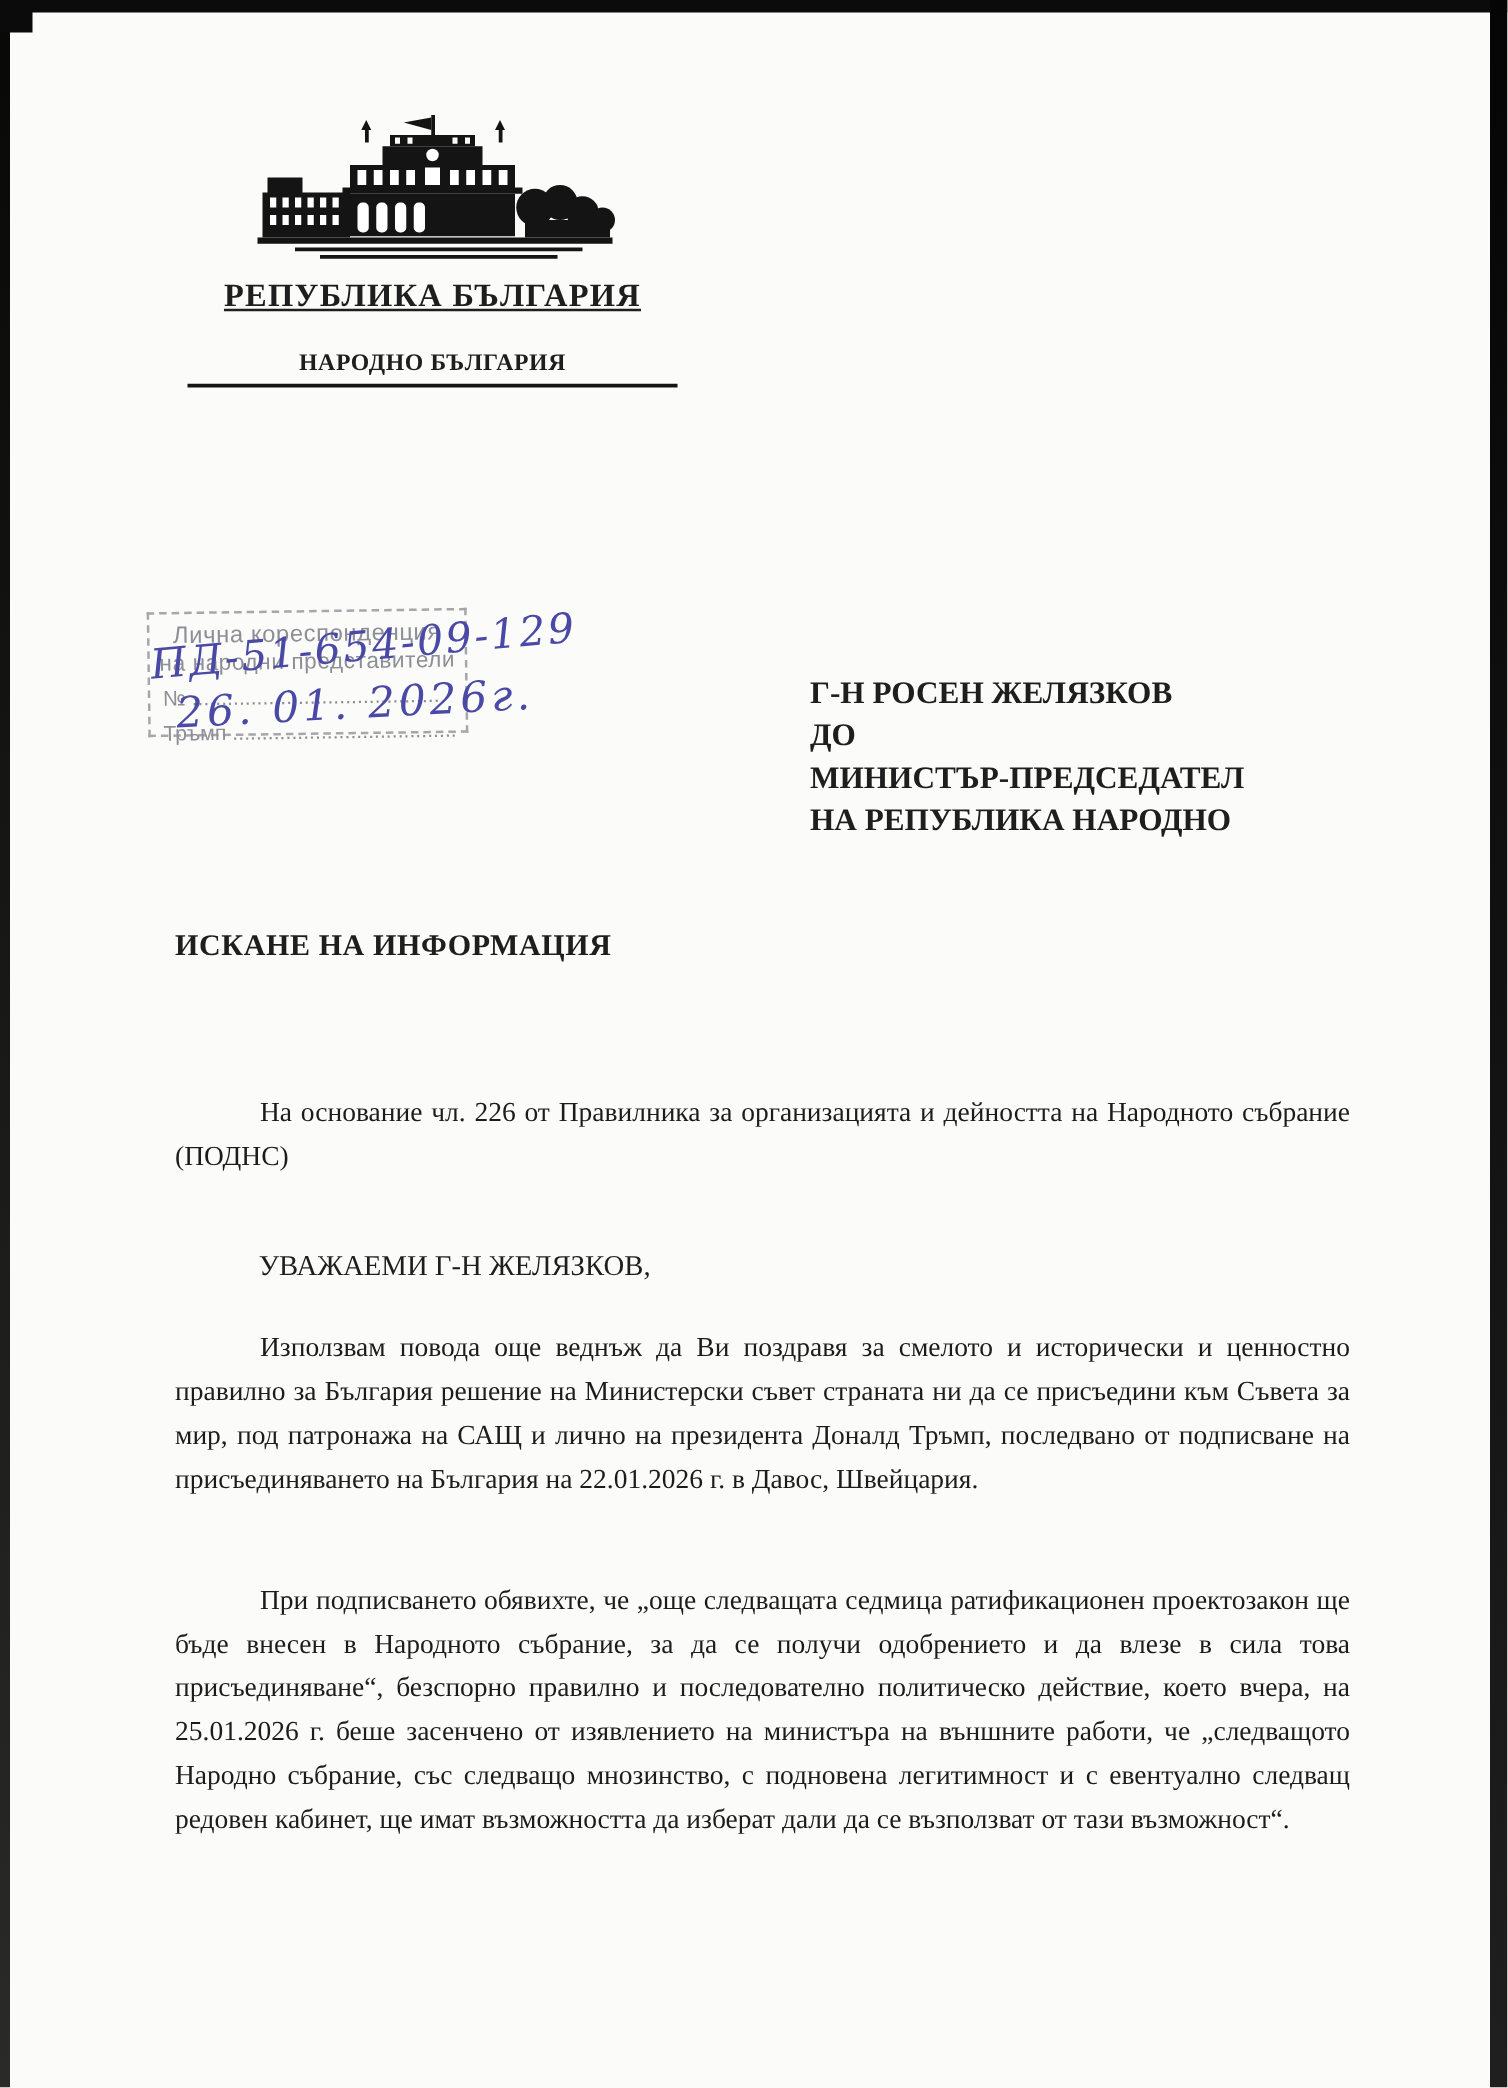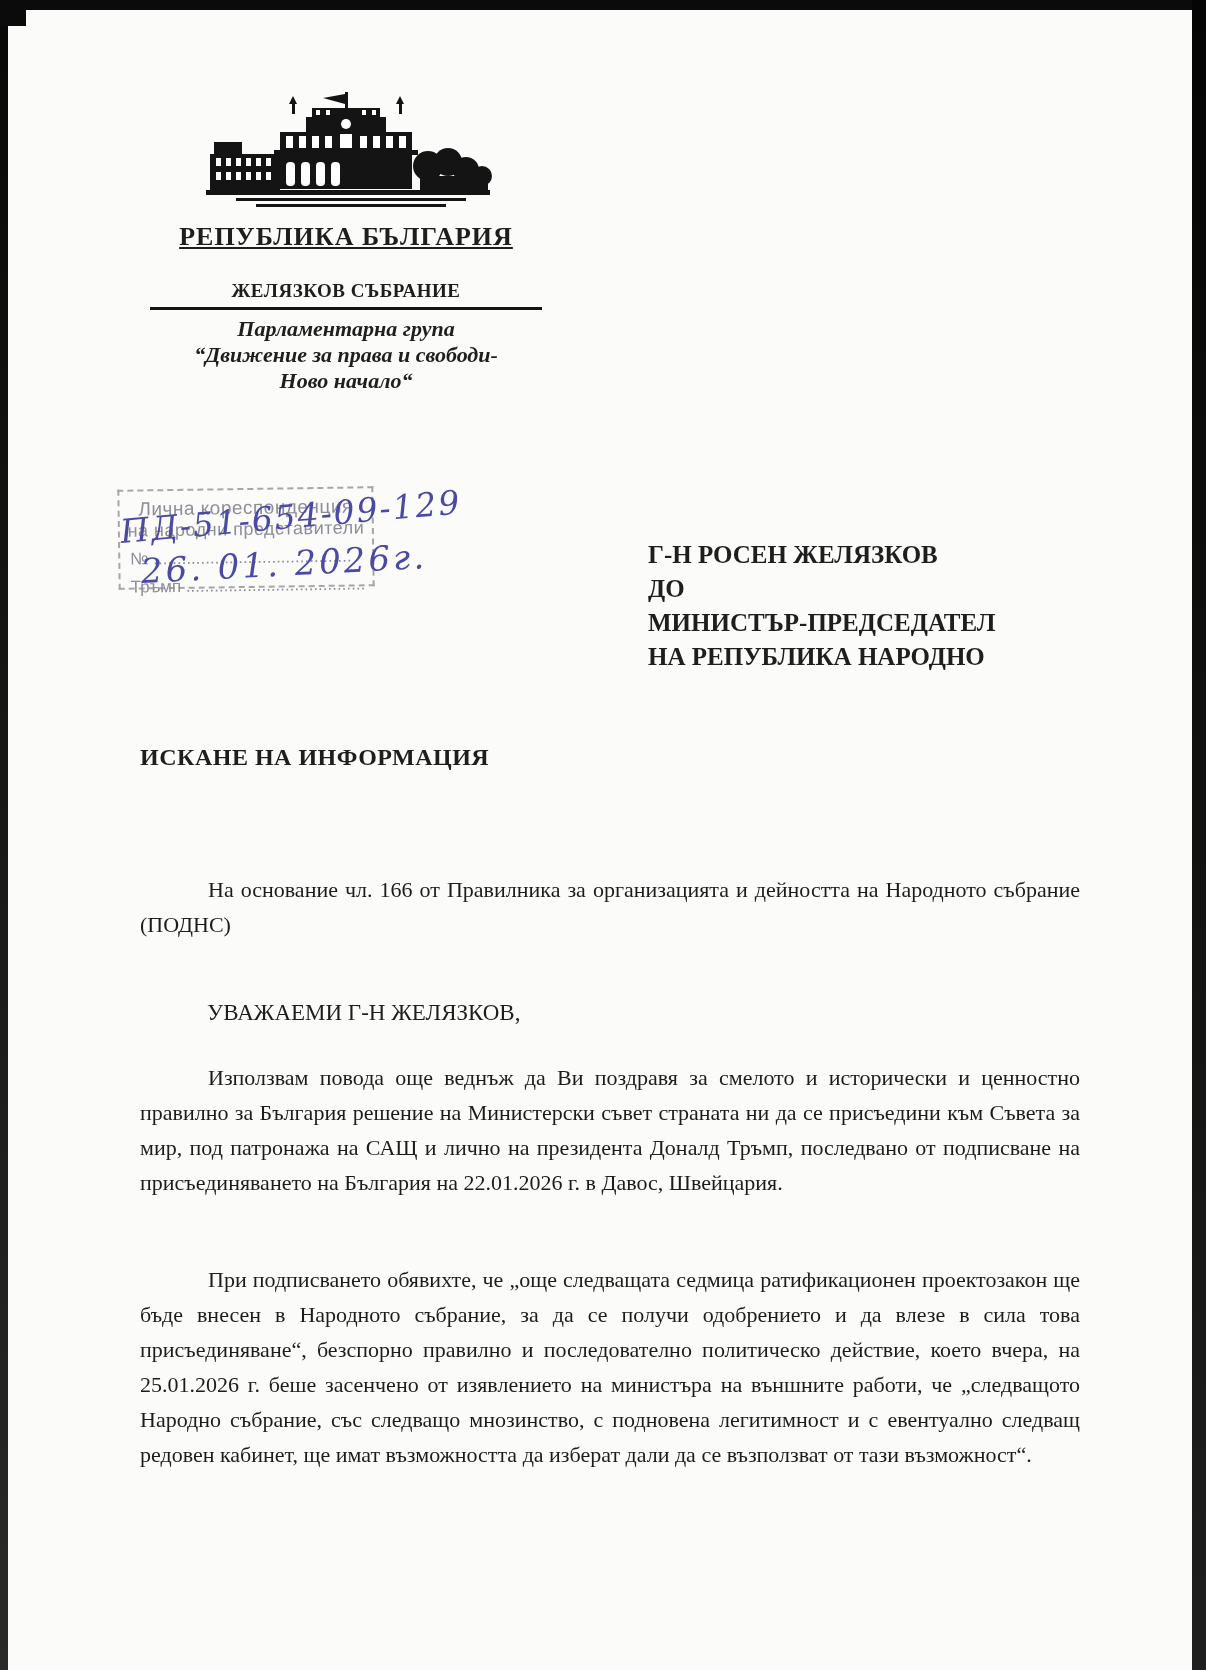--- a/index.html
+++ b/index.html
@@ -133,27 +133,22 @@
         <rect x="70" y="66" width="5" height="8"></rect>
       <rect x="20" y="80" width="5" height="8"></rect>
         <rect x="30" y="80" width="5" height="8"></rect>
       <rect x="40" y="80" width="5" height="8"></rect>
         <rect x="50" y="80" width="5" height="8"></rect>
       <rect x="60" y="80" width="5" height="8"></rect>
         <rect x="70" y="80" width="5" height="8"></rect>
     </g>
   </svg>
   <div class="republic">РЕПУБЛИКА БЪЛГАРИЯ</div>
-  <div class="assembly">ЖЕЛЯЗКОВ СЪБРАНИЕ</div>
+  <div class="assembly">НАРОДНО БЪЛГАРИЯ</div>
   <hr class="assembly-rule">
-  <div class="group">
-    <div>Парламентарна група</div>
-    <div>“Движение за права и свободи-</div>
-    <div>Ново начало“</div>
-  </div>
 </div>
 
 <div class="stamp">
   <div class="s1">Лична кореспонденция</div>
   <div class="s2">на народни представители</div>
   <div class="s-line">
     <span>№</span>
     <span>..........................................</span>
   </div>
   <div class="s-line">
@@ -166,16 +161,16 @@
 
 <div class="addressee">
   <div>Г-Н РОСЕН ЖЕЛЯЗКОВ</div>
   <div>ДО</div>
   <div>МИНИСТЪР-ПРЕДСЕДАТЕЛ</div>
   <div>НА РЕПУБЛИКА НАРОДНО</div>
 </div>
 
 <div class="subject">ИСКАНЕ НА ИНФОРМАЦИЯ</div>
 
-<div class="bodytext legal">На основание чл. 166 от Правилника за организацията и дейността на Народното събрание (ПОДНС)</div>
+<div class="bodytext legal">На основание чл. 226 от Правилника за организацията и дейността на Народното събрание (ПОДНС)</div>
 <div class="salutation">УВАЖАЕМИ Г-Н ЖЕЛЯЗКОВ,</div>
 <div class="bodytext para1">Използвам повода още веднъж да Ви поздравя за смелото и исторически и ценностно правилно за България решение на Министерски съвет страната ни да се присъедини към Съвета за мир, под патронажа на САЩ и лично на президента Доналд Тръмп, последвано от подписване на присъединяването на България на 22.01.2026 г. в Давос, Швейцария.</div>
 <div class="bodytext para2">При подписването обявихте, че „още следващата седмица ратификационен проектозакон ще бъде внесен в Народното събрание, за да се получи одобрението и да влезе в сила това присъединяване“, безспорно правилно и последователно политическо действие, което вчера, на 25.01.2026 г. беше засенчено от изявлението на министъра на външните работи, че „следващото Народно събрание, със следващо мнозинство, с подновена легитимност и с евентуално следващ редовен кабинет, ще имат възможността да изберат дали да се възползват от тази възможност“.</div>
 
 </body></html>

